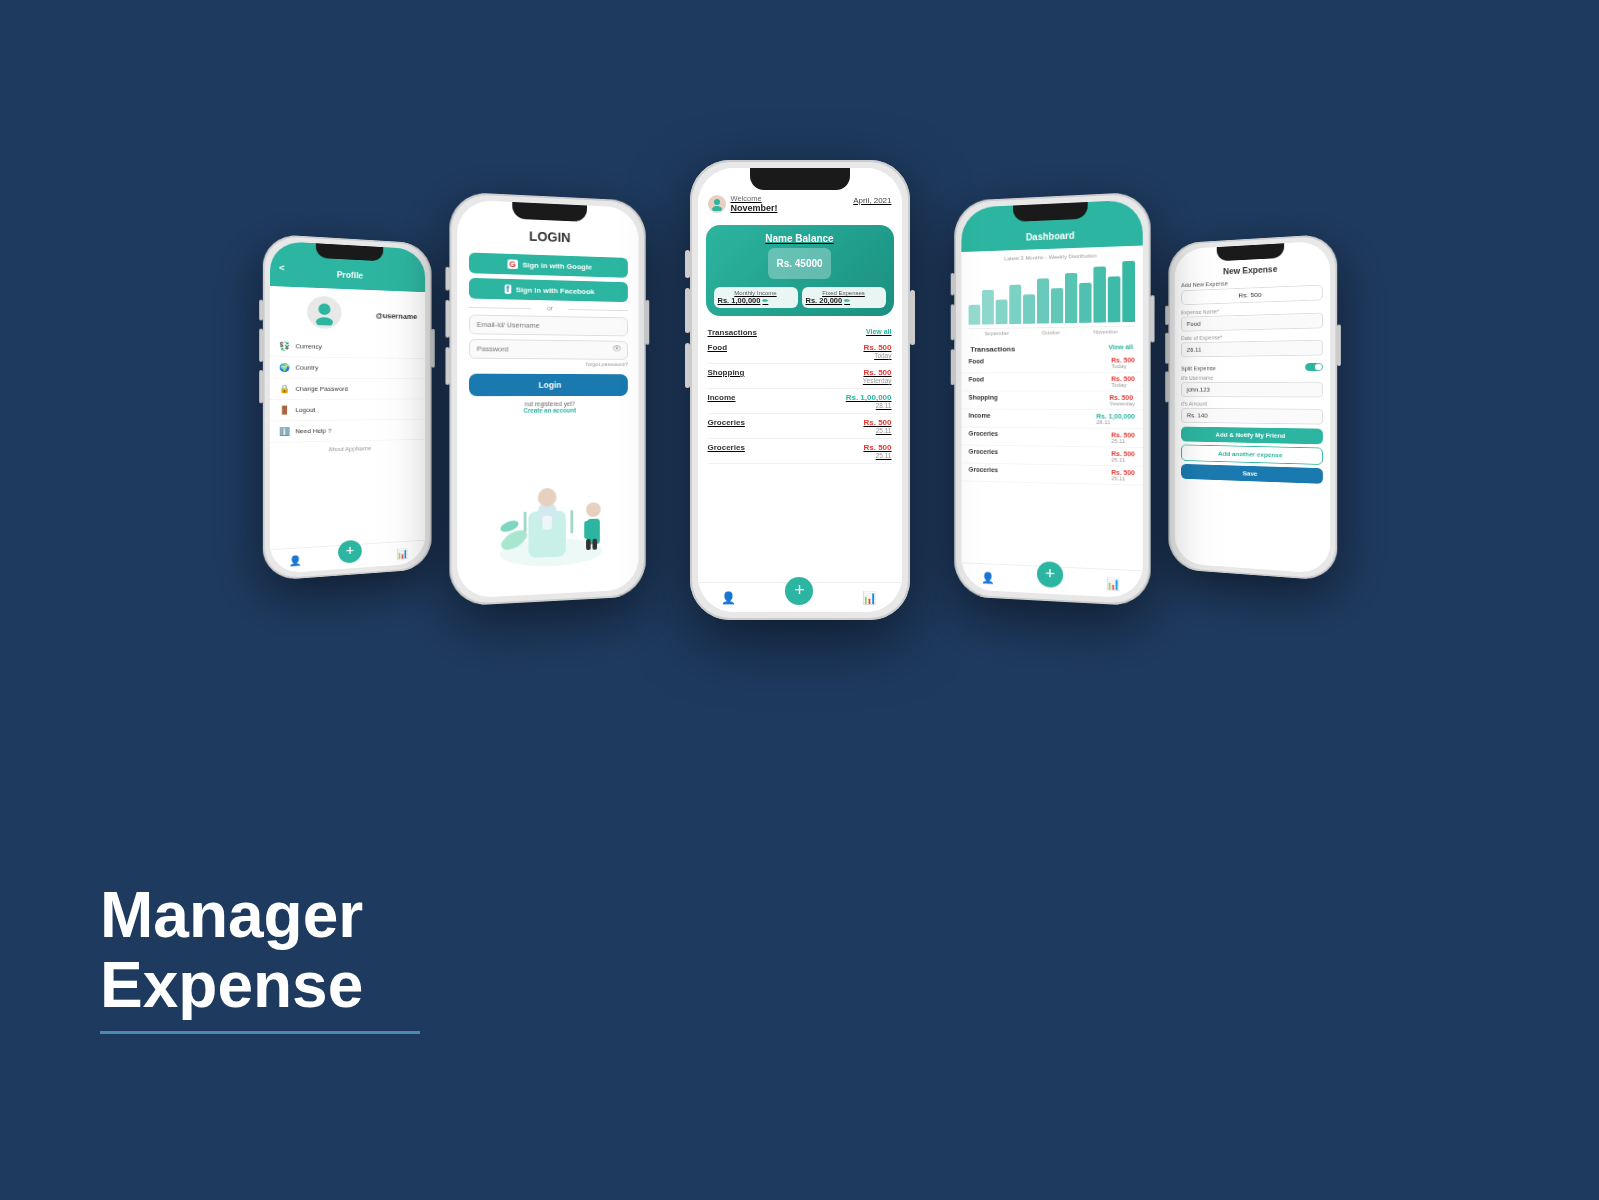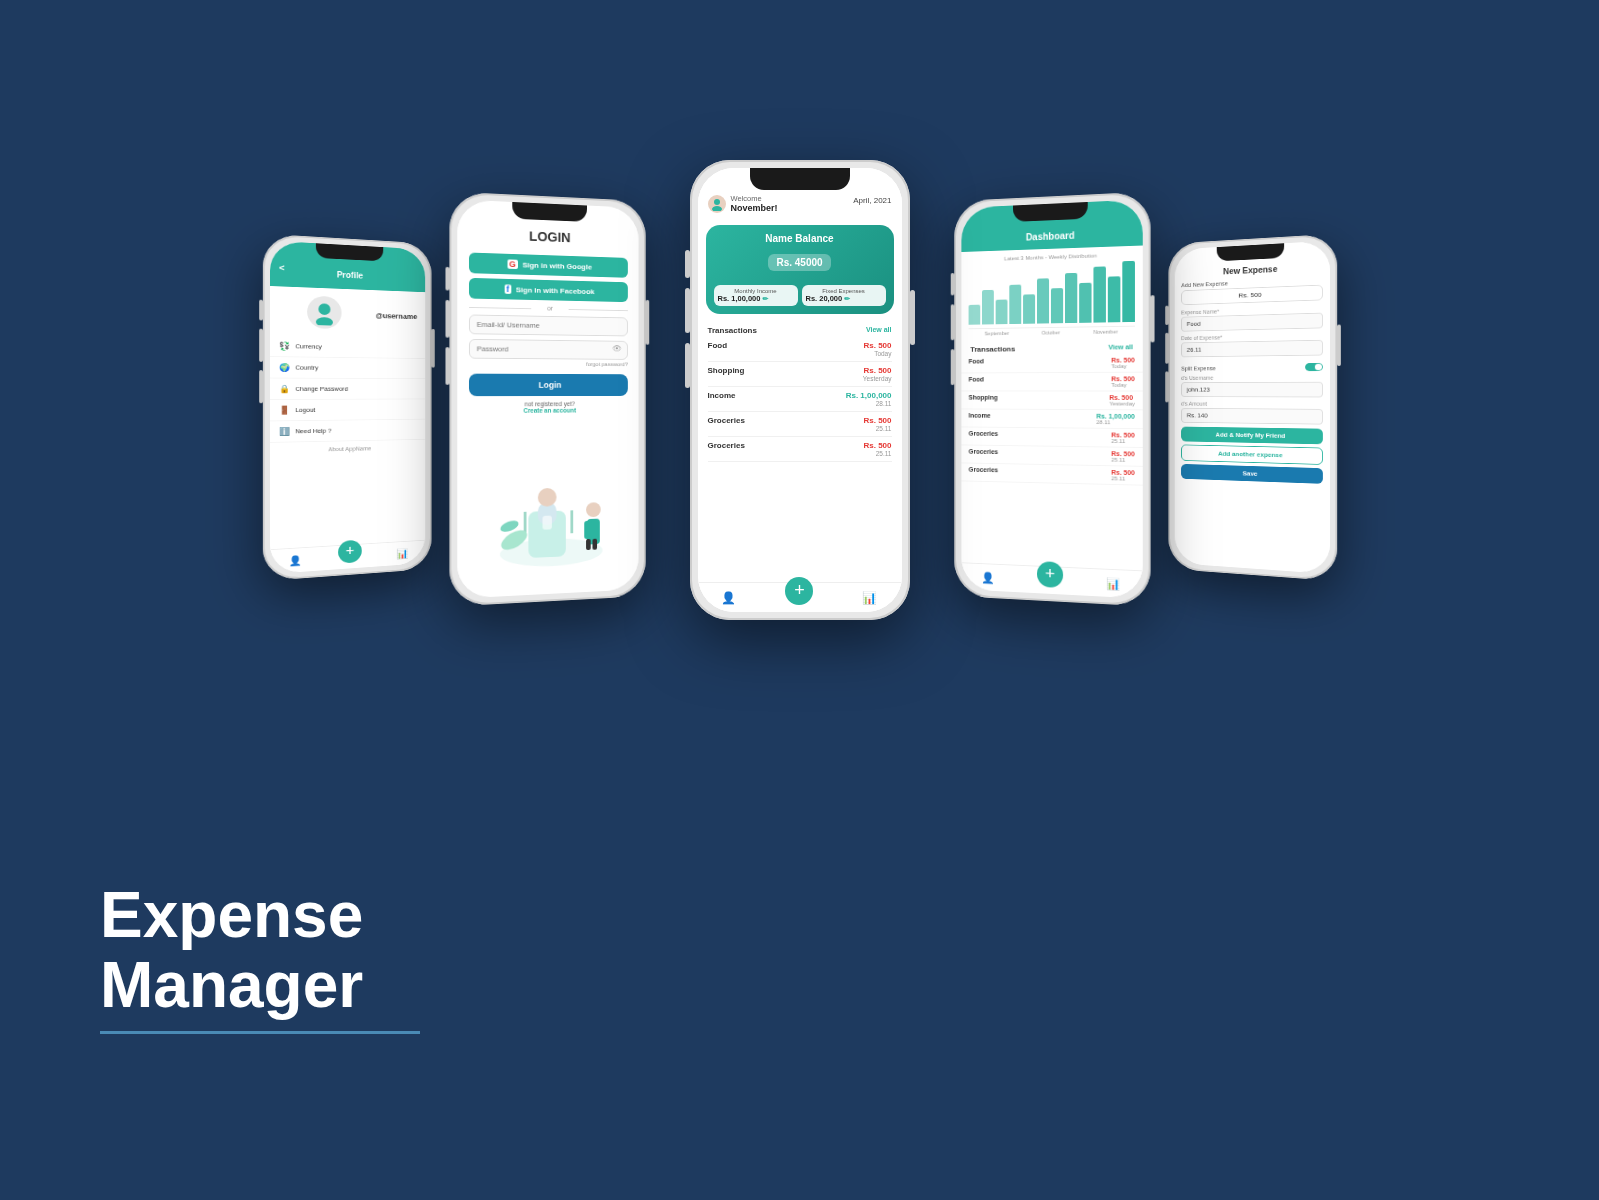--- a/index.html
+++ b/index.html
@@ -72,20 +72,21 @@
       transform: translate(-50%, -50%);
     }
     .phone-center .phone {
       width: 220px;
       height: 460px;
     }
     .phone-center .phone-inner {
       width: 204px;
       height: 444px;
       margin: 8px;
+      text-decoration: underline;
     }
 
     
     .phone-left-center {
       z-index: 8;
       left: calc(50% - 250px);
       top: 50%;
       transform: translate(-50%, -48%) rotateY(18deg) scale(0.92);
     }
     .phone-left-center .phone {
@@ -208,24 +209,24 @@
       background: linear-gradient(135deg, #2cb5a0, #1a9080);
       border-radius: 14px;
       padding: 8px;
       color: white;
       text-align: center;
     }
     .balance-title { font-size: 10px; font-weight: 700; }
     .balance-amount {
       background: rgba(255,255,255,0.3);
       border-radius: 6px;
-      padding: 3px 8px;
+      padding: 10px 8px;
       font-size: 10px;
       font-weight: 700;
-      margin: 10px auto;
+      margin: 4px auto;
       display: inline-block;
     }
     .balance-row {
       display: flex;
       justify-content: space-between;
       margin-top: 4px;
       gap: 4px;
     }
     .balance-item {
       flex: 1;
@@ -844,17 +845,17 @@
           <div class="expense-btn save">Save</div>
         </div>
       </div>
     </div>
   </div>
 
 </div>
 
 <div class="bottom-section">
   <div class="app-title">
+    <div>Manager</div>
     <div>Expense</div>
-    <div>Manager</div>
   </div>
   <div class="title-underline"></div>
 </div>
 
 </body></html>

